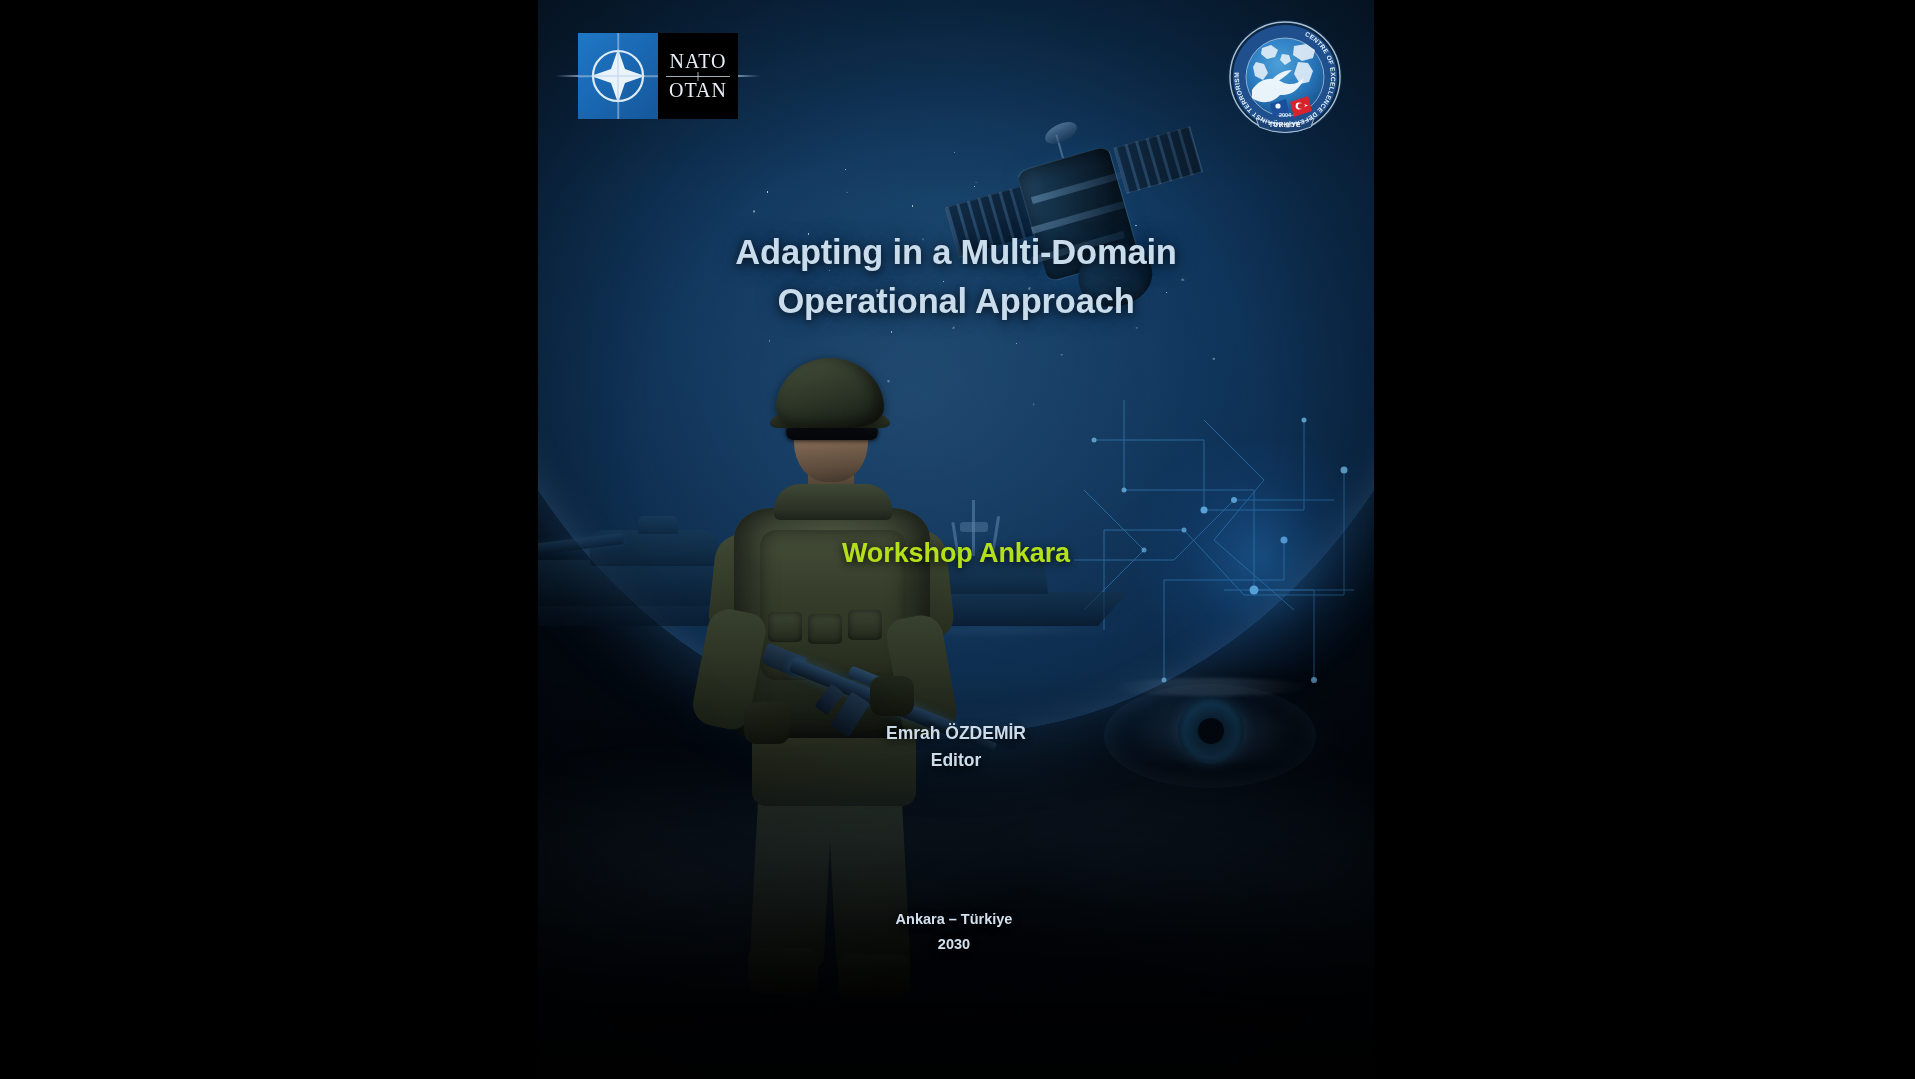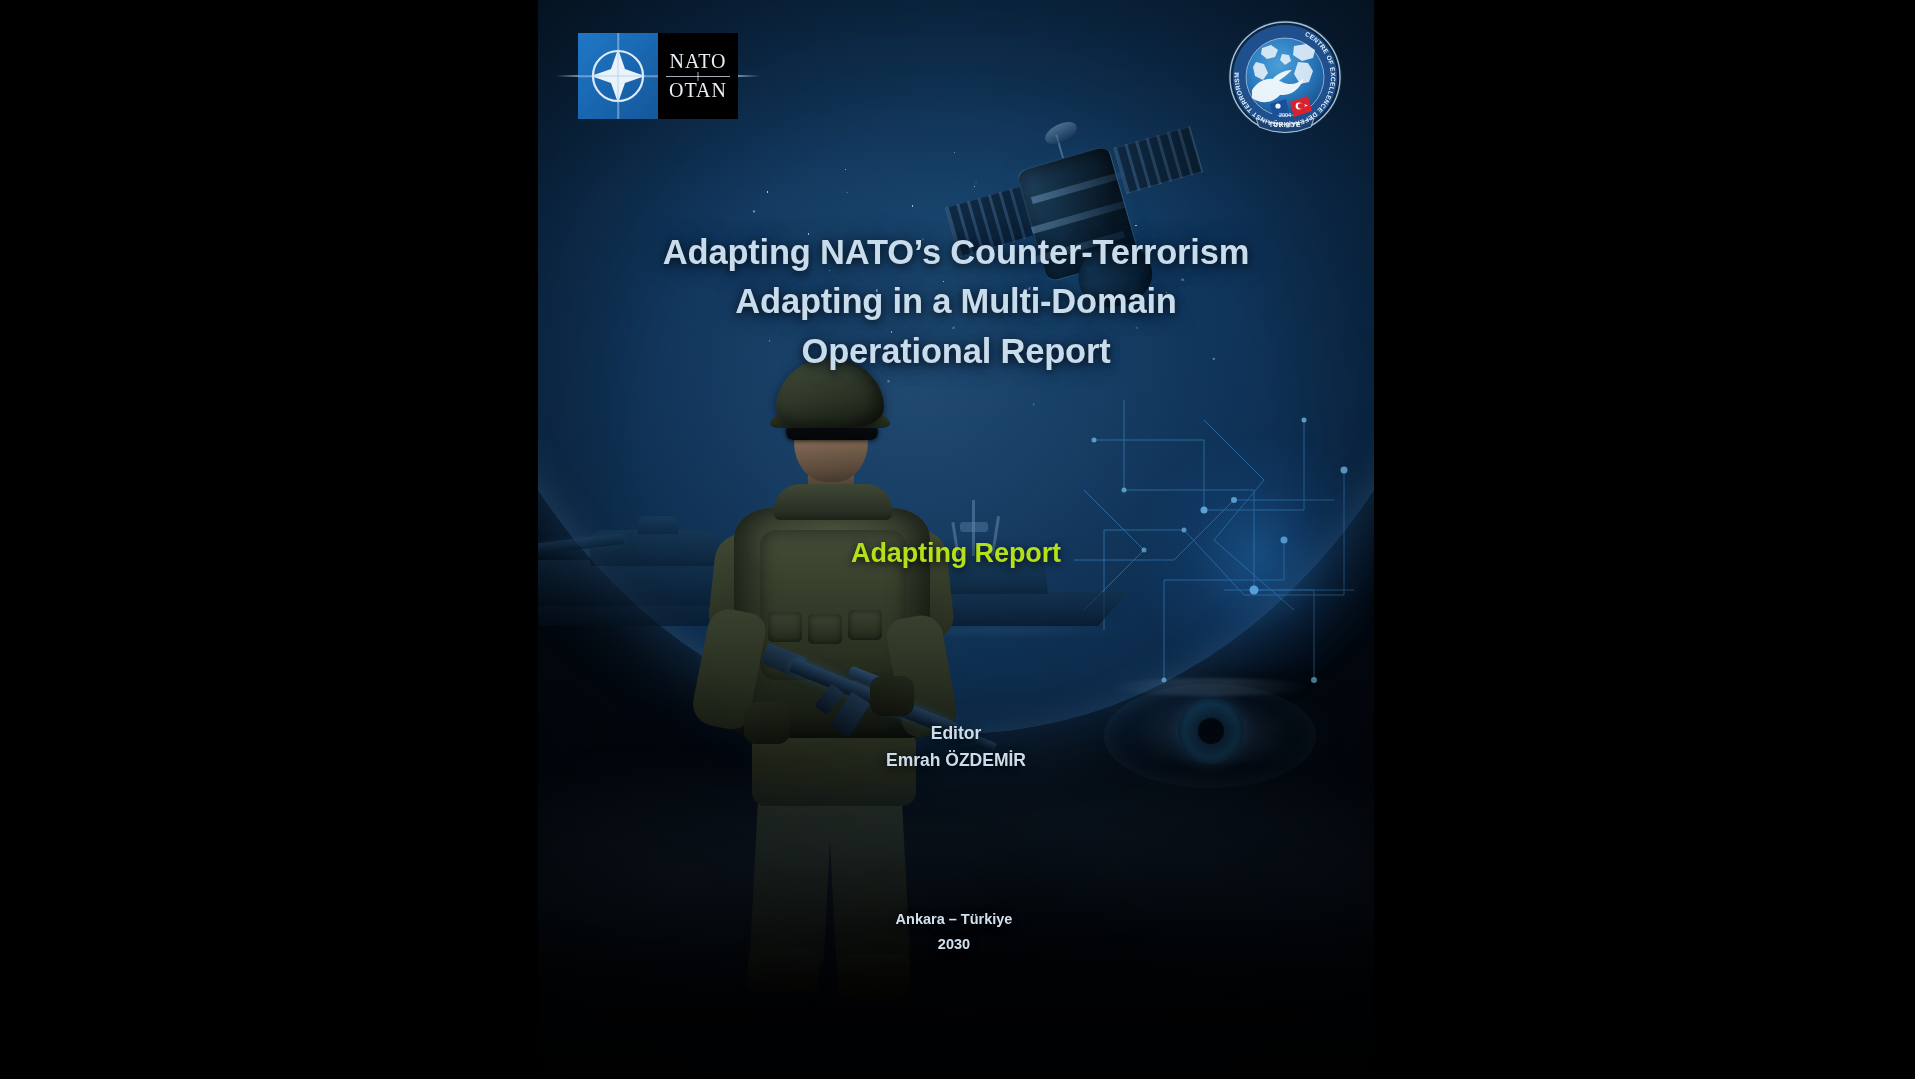--- a/index.html
+++ b/index.html
@@ -681,30 +681,29 @@
         <text x="59" y="109" text-anchor="middle" font-family="Liberation Sans, sans-serif" font-size="6.5" font-weight="bold" fill="#e6f0fa" letter-spacing=".5">TÜRKİYE</text>
         <text font-family="Liberation Sans, sans-serif" font-size="6.4" font-weight="bold" fill="#e8f2fb" letter-spacing=".35">
           <textPath href="#ringpath" startOffset="7%">CENTRE OF EXCELLENCE DEFENCE AGAINST TERRORISM</textPath>
         </text>
       </svg>
     </div>
 
     <div class="txt-wrap">
 
       <div class="title">
-        <div>Adapting NATO’s Counter-Terrorism</div>
         <div>Adapting in a Multi-Domain</div>
-        <div>Operational Report</div>
+        <div>Operational Approach</div>
       </div>
 
-      <div class="workshop">Adapting Report</div>
+      <div class="workshop">Workshop Ankara</div>
 
       <div class="editor-block">
+        <div>Emrah ÖZDEMİR</div>
         <div>Editor</div>
-        <div>Emrah ÖZDEMİR</div>
       </div>
 
       <div class="place-block">
         <div>Ankara – Türkiye</div>
         <div>2030</div>
       </div>
 
     </div>
 
   </div>

